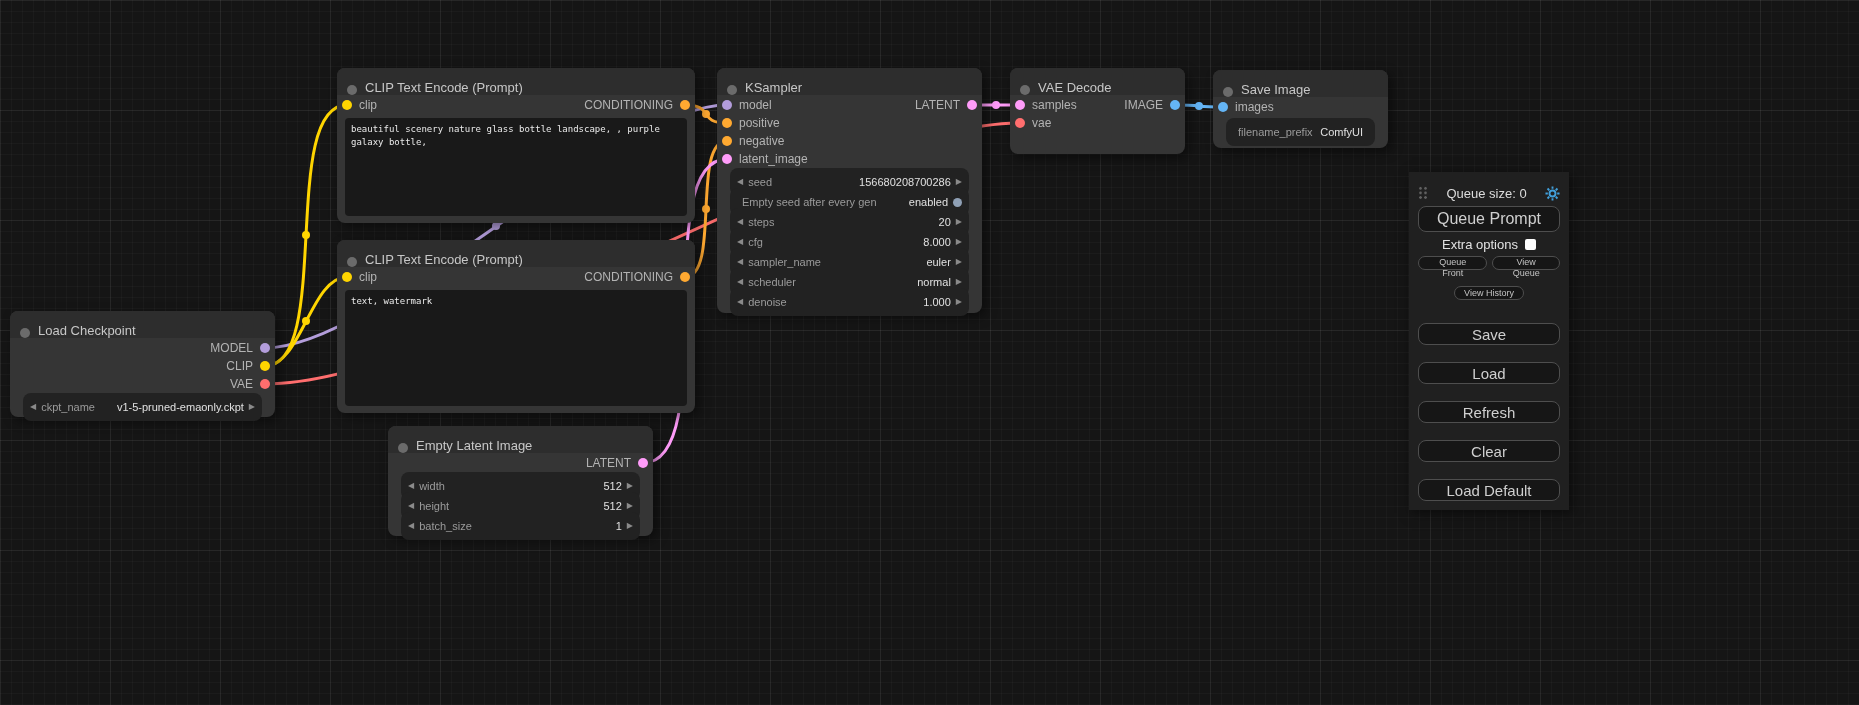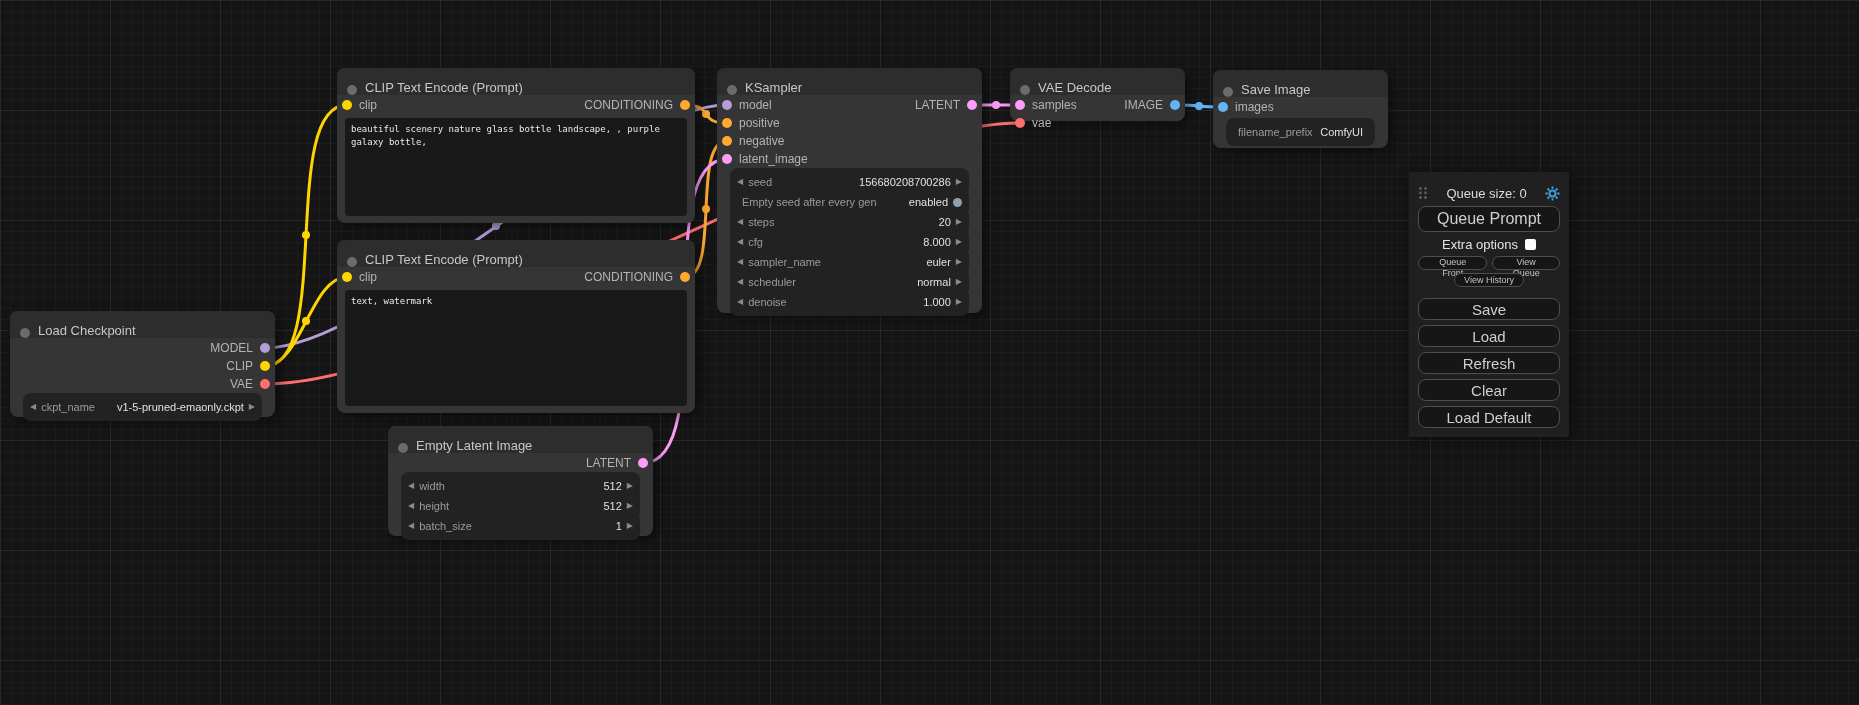--- a/index.html
+++ b/index.html
@@ -35,21 +35,21 @@
   .drag-dots { width:10px; height:14px; background-image:radial-gradient(#606060 1.1px, transparent 1.6px); background-size:5px 4.6px; flex:none; }
   .queue-size { flex:1; text-align:center; font-size:13px; color:#dcdcdc; }
   .gear { width:15px; height:15px; flex:none; }
   .btn { display:block; width:100%; background:#161616; border:1px solid #4e4e4e; border-radius:8px; color:#cfcfcf; font-family:inherit; cursor:pointer; }
   .btn.qp { height:26px; font-size:16px; }
   .extra-row { display:flex; align-items:center; justify-content:center; gap:7px; height:24px; font-size:13px; color:#e2e2e2; }
   .checkbox { width:11px; height:11px; background:#fdfdfd; border-radius:2px; flex:none; }
   .small-row { display:flex; justify-content:center; gap:5px; }
   .btn.small { width:auto; height:14px; font-size:9px; line-height:11px; padding:0 9px; border-radius:7px; color:#c3c3c3; }
   .big-stack { display:flex; flex-direction:column; gap:5px; margin-top:11px; }
-  .btn.big { height:22px; font-size:15px; }
+  .btn.big { height:22px; font-size:15px;margin-top:12px; }
 </style>
 </head>
 <body>
 
 <div class="canvas">
 
   <svg class="links" width="1859" height="705">
     <g fill="none" stroke-width="3" stroke-linecap="round">
       <path d="M265,348 C380,348 612,105 727,105" stroke="#B39DDB"></path>
       <path d="M265,366 C333,366 279,105 347,105" stroke="#FFD500"></path>
@@ -220,21 +220,21 @@
       <span class="warrow">▶</span>
     </div>
     <div class="widget" style="top:220px">
       <span class="warrow">◀</span>
       <span class="wname">denoise</span>
       <span class="wvalue">1.000</span>
       <span class="warrow">▶</span>
     </div>
   </div>
 
-  <div class="node" style="left:1010px;top:68px;width:175px;height:53px">
+  <div class="node" style="left:1010px;top:68px;width:175px;height:86px">
     <div class="node-title">
       <span class="collapse-dot"></span>
       <span>VAE Decode</span>
     </div>
     <div class="slot in" style="top:28px">
       <span class="dot" style="background: rgb(255, 156, 249);"></span>
       <span>samples</span>
     </div>
     <div class="slot in" style="top:46px">
       <span class="dot" style="background: rgb(255, 110, 110);"></span>
@@ -276,21 +276,21 @@
   </div>
   <button class="btn qp">Queue Prompt</button>
   <div class="extra-row">
     <span>Extra options</span>
     <span class="checkbox"></span>
   </div>
   <div class="small-row">
     <button class="btn small">Queue Front</button>
     <button class="btn small">View Queue</button>
   </div>
-  <div class="small-row" style="margin-top:3px">
+  <div class="small-row" style="margin-top:16px">
     <button class="btn small">View History</button>
   </div>
   <div class="big-stack">
     <button class="btn big">Save</button>
     <button class="btn big">Load</button>
     <button class="btn big">Refresh</button>
     <button class="btn big">Clear</button>
     <button class="btn big">Load Default</button>
   </div>
 </div>

